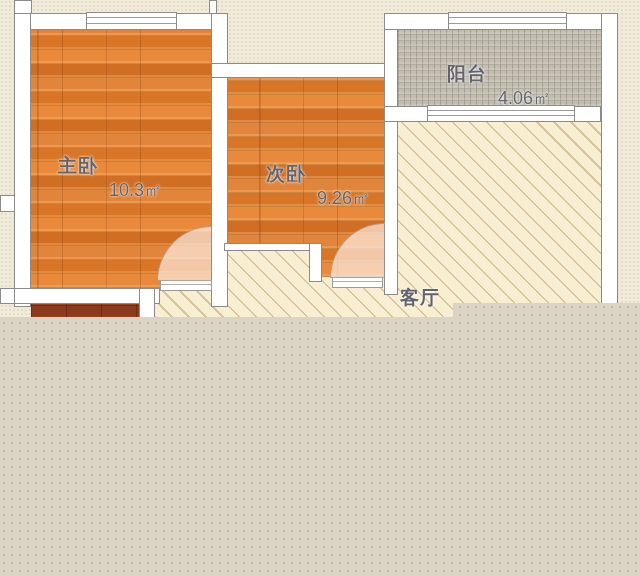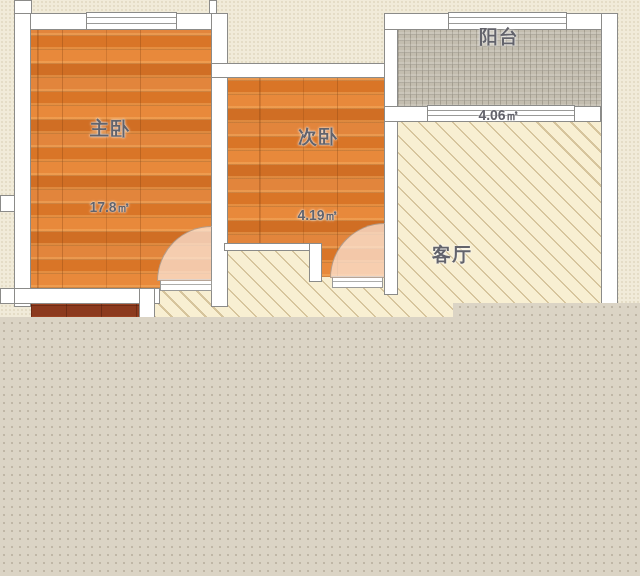--- a/index.html
+++ b/index.html
@@ -66,27 +66,27 @@
   }
   .fan{
     background:rgba(252,233,221,.72);
     border:1px solid rgba(160,140,125,.75);
     border-right:1px solid #8F8F8D;
     border-radius:100% 0 0 0;
   }
   
   .room-label{
     position:absolute;transform:translate(-50%,-50%);
-    display:flex;flex-direction:column;align-items:center;gap:11px;
+    display:flex;flex-direction:row;align-items:center;gap:11px;
     color:var(--label-text,#63636B);
     text-shadow:0 0 3px rgba(255,255,255,.95), 0 0 1px rgba(255,255,255,.9);
     white-space:nowrap;line-height:1.15;text-align:right;
   }
   .rname{font-size:19px;font-weight:700;letter-spacing:1px;}
-  .rarea{font-size:14px;font-weight:700;margin-top:48px;}
+  .rarea{font-size:18px;font-weight:400;margin-top:48px;}
   
   .overlay{
     position:absolute;left:0;top:303px;width:640px;height:273px;
     background-color:var(--overlay,#DBD4C5);
     background-image:radial-gradient(rgba(145,135,115,.38) 0.8px, rgba(0,0,0,0) 1.1px);
     background-size:8px 8px;
     clip-path:polygon(453px 0, 100% 0, 100% 100%, 0 100%, 0 14px, 453px 14px);
   }
 </style>
 </head>
@@ -127,29 +127,29 @@
   <div class="abs window" style="left:427px;top:105px;width:148px;height:17px;"></div>
 
   <div class="abs threshold" style="left:160px;top:279px;width:52px;height:12px;"></div>
   <div class="abs threshold" style="left:332px;top:276px;width:51px;height:12px;"></div>
 
   <div class="abs fan" style="left:157px;top:226px;width:55px;height:55px;"></div>
   <div class="abs fan" style="left:330px;top:223px;width:55px;height:55px;"></div>
 
   <div class="room-label" style="left:110px;top:166px;">
     <span class="rname">主卧</span>
-    <span class="rarea">17.8㎡</span>
+    <span class="rarea">10.3㎡</span>
   </div>
   <div class="room-label" style="left:318px;top:174px;">
     <span class="rname">次卧</span>
-    <span class="rarea">4.19㎡</span>
+    <span class="rarea">9.26㎡</span>
   </div>
   <div class="room-label" style="left:499px;top:74px;">
     <span class="rname">阳台</span>
     <span class="rarea">4.06㎡</span>
   </div>
-  <div class="room-label" style="left:452px;top:292px;">
+  <div class="room-label" style="left:452px;top:298px;">
     <span class="rname">客厅</span>
     <span class="rarea">21.9㎡</span>
   </div>
 
   <div class="overlay"></div>
 </div>
 
 </body></html>

